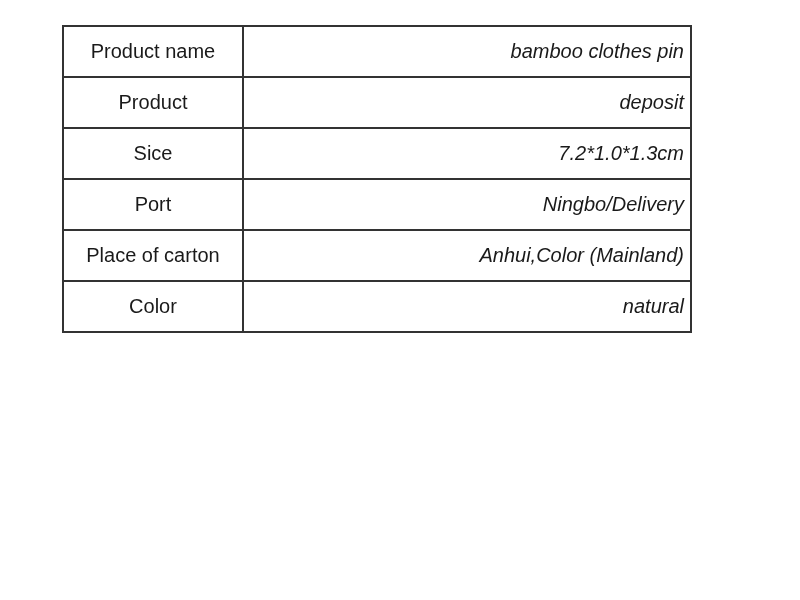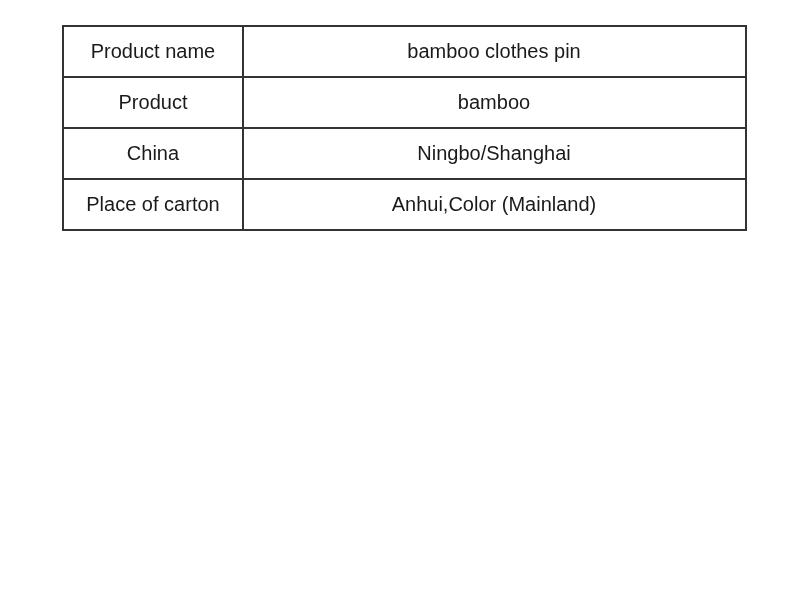--- a/index.html
+++ b/index.html
@@ -7,58 +7,67 @@
     padding: 0;
     width: 800px;
     height: 600px;
     background: #ffffff;
     font-family: "Liberation Sans", sans-serif;
   }
   .spec-table {
     position: absolute;
     left: 62px;
     top: 25px;
-    width: 685px;
+    width: 630px;
     border-collapse: collapse;
     table-layout: fixed;
   }
   .spec-table td {
     border: 2px solid #333333;
     height: 49px; 
     font-size: 20px;
     color: #1a1a1a;
     vertical-align: middle;
     overflow: hidden;
   }
   td.label-cell {
     width: 170px;
     text-align: center;
     padding: 0 4px;
   }
   td.value-cell {
-    text-align: center;
+    text-align: right;
     padding: 0 6px 0 5px;
     white-space: pre-wrap; 
+    font-style: italic;
   }
 </style>
 </head>
 <body>
 
 <table class="spec-table">
   <tbody>
     <tr>
       <td class="label-cell">Product name</td>
       <td class="value-cell">bamboo clothes pin</td>
     </tr>
     <tr>
       <td class="label-cell">Product</td>
-      <td class="value-cell">bamboo</td>
+      <td class="value-cell">deposit</td>
     </tr>
     <tr>
-      <td class="label-cell">China</td>
-      <td class="value-cell">Ningbo/Shanghai</td>
+      <td class="label-cell">Sice</td>
+      <td class="value-cell">7.2*1.0*1.3cm</td>
+    </tr>
+    <tr>
+      <td class="label-cell">Port</td>
+      <td class="value-cell">Ningbo/Delivery</td>
     </tr>
     <tr>
       <td class="label-cell">Place of carton</td>
       <td class="value-cell">Anhui,Color (Mainland)</td>
     </tr>
+    <tr>
+      <td class="label-cell">Color</td>
+      <td class="value-cell">natural</td>
+    </tr>
   </tbody>
 </table>
 
 </body></html>

